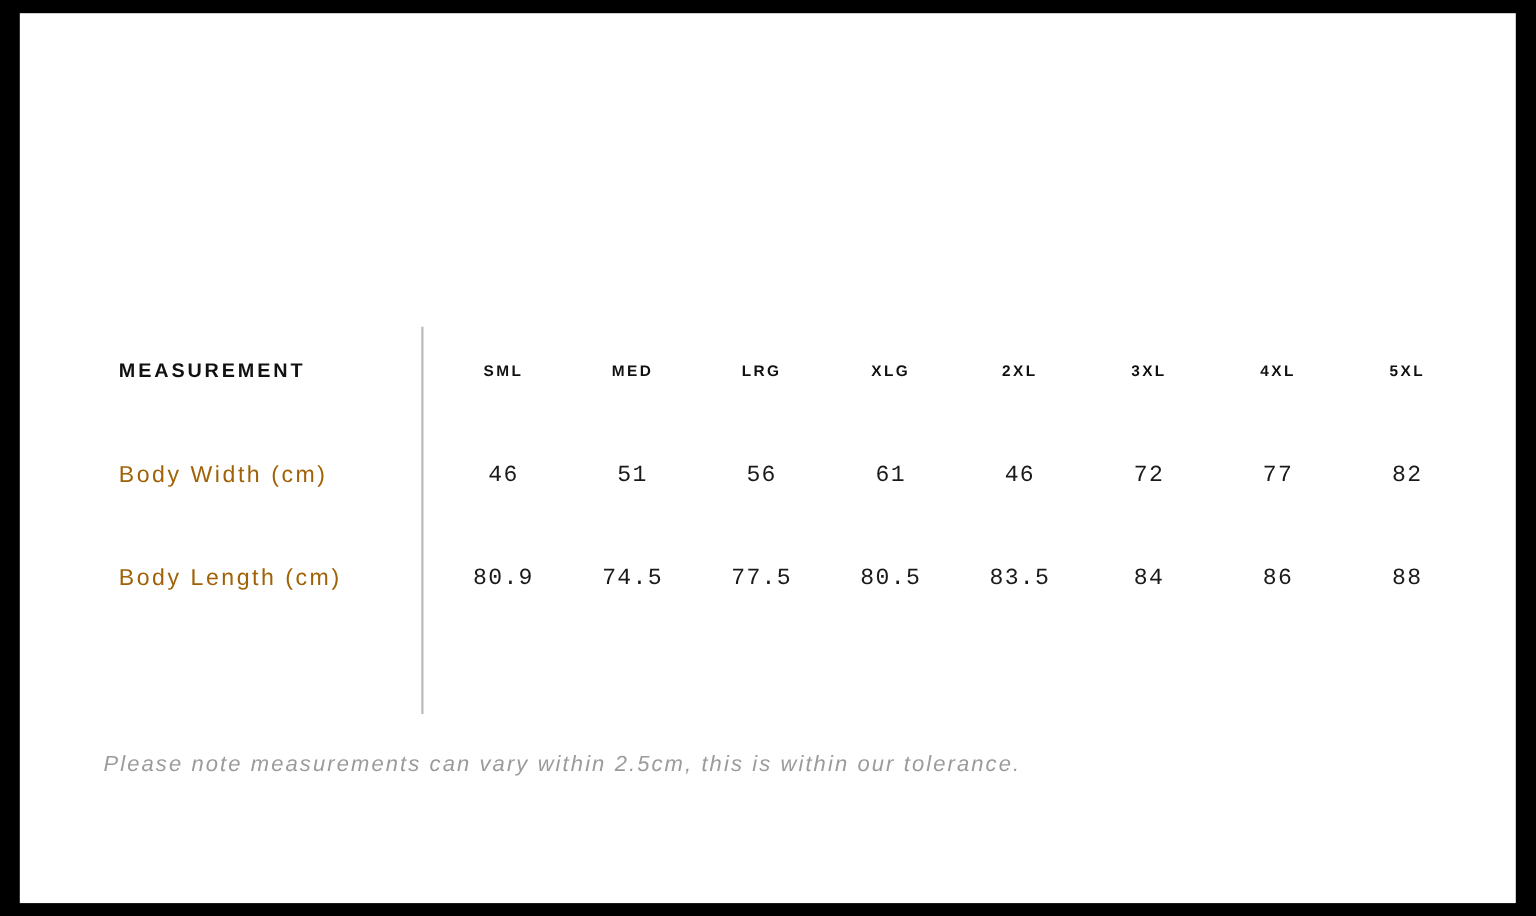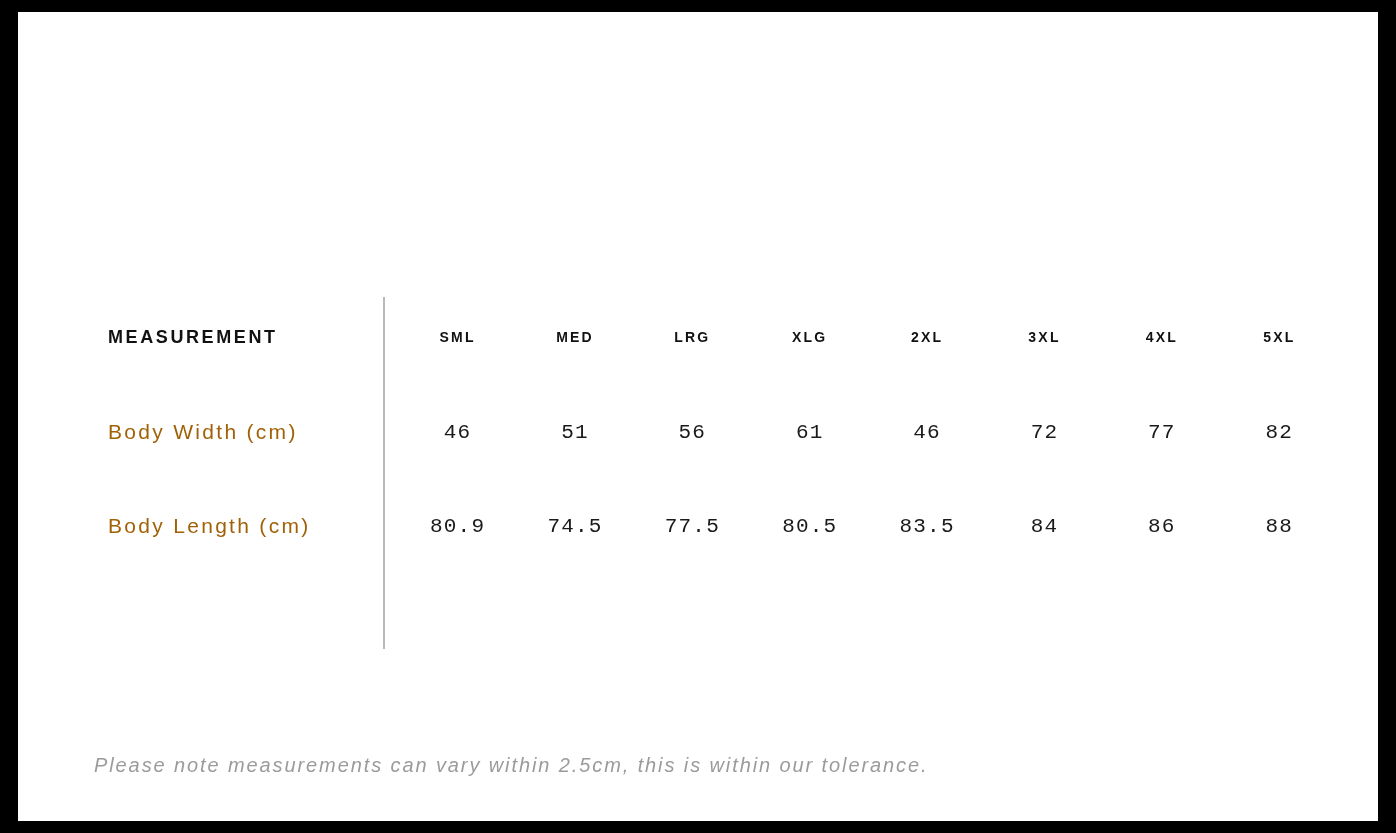--- a/index.html
+++ b/index.html
@@ -99,21 +99,21 @@
     position: absolute;
     left: 365px;
     top: 285px;
     width: 2px;
     height: 352px;
     background: #b9b9b9;
   }
   .footnote {
     position: absolute;
     left: 76px;
-    top: 742px;
+    top: 672px;
     font-size: 20px;
     font-style: italic;
     letter-spacing: 1.9px;
     color: #9b9b9b;
     white-space: nowrap;
   }
 </style>
 </head>
 <body>
 

